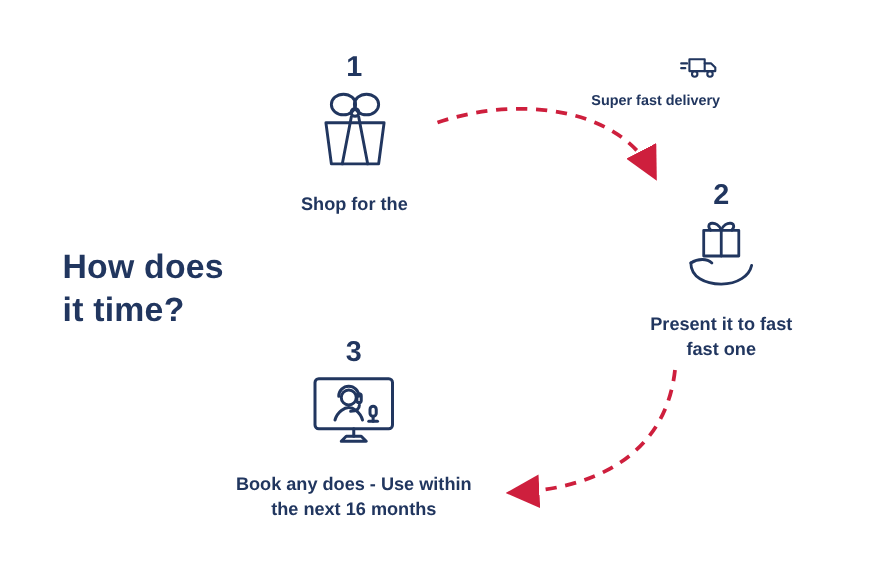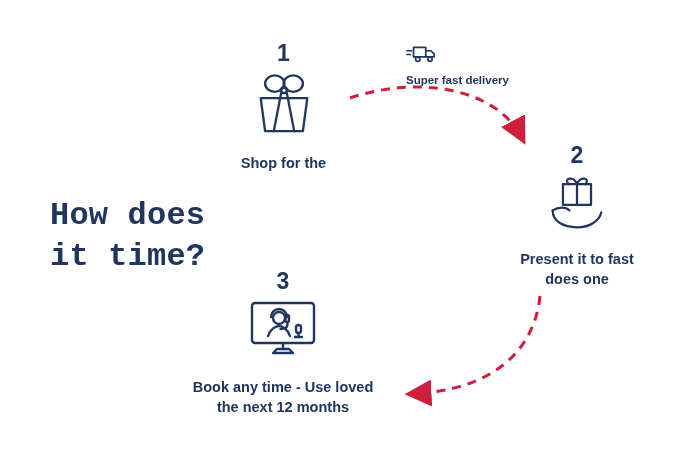--- a/index.html
+++ b/index.html
@@ -12,42 +12,42 @@
   body{font-family:"Liberation Sans", sans-serif;}
   .canvas{
     position:relative;
     width:700px;height:457px;
     background:var(--background);
     overflow:hidden;
     color:var(--navy);
   }
   .heading{
     position:absolute;left:50px;top:196px;
-    font-size:32px;font-weight:800;line-height:1.28;
-    color:var(--navy);letter-spacing:.2px;font-family:Liberation Mono, monospace;
+    font-size:27px;font-weight:800;line-height:1.28;
+    color:var(--navy);letter-spacing:.2px;
   }
   .heading span{display:block;}
   .step{position:absolute;text-align:center;}
   .step-number{
     font-size:23px;font-weight:800;color:var(--navy);
     display:block;margin-bottom:4px;
   }
   .step-icon{display:inline-block;line-height:0;}
   .step-icon svg{stroke:var(--navy);}
   .step-label{
     margin-top:14px;font-size:14.5px;font-weight:600;
     color:var(--navy);line-height:1.4;
   }
   .step-label span{display:block;}
   #step-1{left:196px;top:40px;width:175px;}
   #step-2{left:492px;top:142px;width:170px;}
   #step-3{left:160px;top:268px;width:246px;}
   .delivery{
-    position:absolute;left:406px;top:44px;width:150px;
-    text-align:left;color:var(--navy);
+    position:absolute;left:426px;top:44px;width:150px;
+    text-align:right;color:var(--navy);
   }
   .delivery-label{font-size:11.5px;font-weight:600;margin-top:5px;}
   .arrows{
     position:absolute;left:0;top:0;width:700px;height:457px;
     pointer-events:none;
   }
   .arrow-path{
     fill:none;stroke:var(--red);stroke-width:3;
     stroke-dasharray:9 7;
   }
@@ -113,21 +113,21 @@
         <path d="M36 12 c-3 -9 -15 -7 -9 0"></path>
         <path d="M36 12 c3 -9 15 -7 9 0"></path>
         <rect x="21" y="12" width="30" height="22"></rect>
         <path d="M36 12 V34"></path>
         <path d="M10 40 c0 12 12 18 26 18 c14 0 24 -7 26 -16"></path>
         <path d="M10 40 c6 -4 14 -4 18 0"></path>
       </svg>
     </span>
     <div class="step-label">
       <span>Present it to fast</span>
-      <span>does one</span>
+      <span>fast one</span>
     </div>
   </div>
 
   <div class="step" id="step-3">
     <span class="step-number">3</span>
     <span class="step-icon">
       <svg width="74" height="60" viewBox="0 0 74 60" class="icon-stroke" stroke-width="2.2">
         <rect x="6" y="4" width="62" height="40" rx="3"></rect>
         <path d="M37 44 V50"></path>
         <path d="M27 54 L31 50 H43 L47 54 Z"></path>
@@ -135,18 +135,18 @@
         <path d="M25 18 a8 8 0 0 1 16 0"></path>
         <rect x="39.5" y="16" width="3.5" height="7" rx="1.7"></rect>
         <path d="M41.5 25 c0 4 -4 5 -7 5"></path>
         <path d="M22 37 c2 -7 8 -10 11 -10 c3 0 9 3 11 10"></path>
         <rect x="50" y="26" width="5" height="8" rx="2.5"></rect>
         <path d="M52.5 34 V38"></path>
         <path d="M49 38 H56"></path>
       </svg>
     </span>
     <div class="step-label">
-      <span>Book any time - Use loved</span>
-      <span>the next 12 months</span>
+      <span>Book any does - Use within</span>
+      <span>the next 16 months</span>
     </div>
   </div>
 
 </div>
 
 </body></html>

